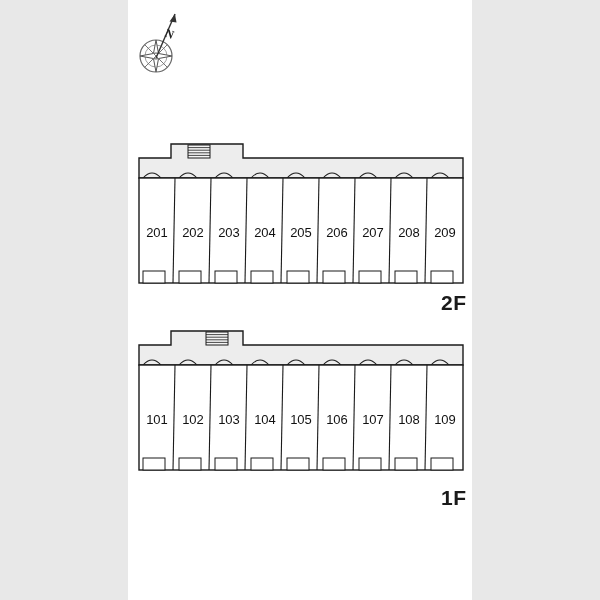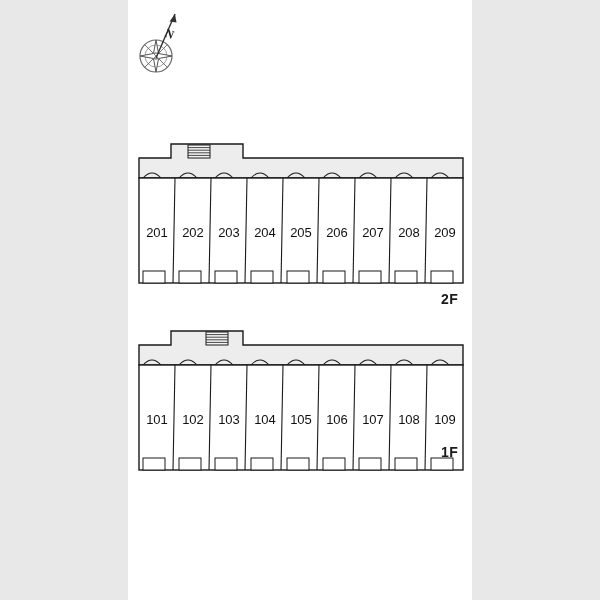--- a/index.html
+++ b/index.html
@@ -41,27 +41,27 @@
     position: absolute;
     text-decoration: underline;
   }
   #floor2 { left: 131px; top: 140px; width: 340px; height: 165px; }
   #floor1 { left: 131px; top: 327px; width: 340px; height: 165px; }
 
   .floor svg { display: block; }
 
   .floor-label {
     position: absolute;
-    font-size: 14px;
+    font-size: 21px;
     font-weight: bold;
     color: #1a1a1a;
     letter-spacing: 0.5px;
   }
   #label2f { left: 441px; top: 291px; }
-  #label1f { left: 441px; top: 444px; }
+  #label1f { left: 441px; top: 486px; }
 
   .room-num {
     font-size: 13px;
     font-family: "Liberation Sans", sans-serif;
     fill: #111111;
     text-anchor: middle;
     dominant-baseline: middle;
   }
 </style>
 </head>

